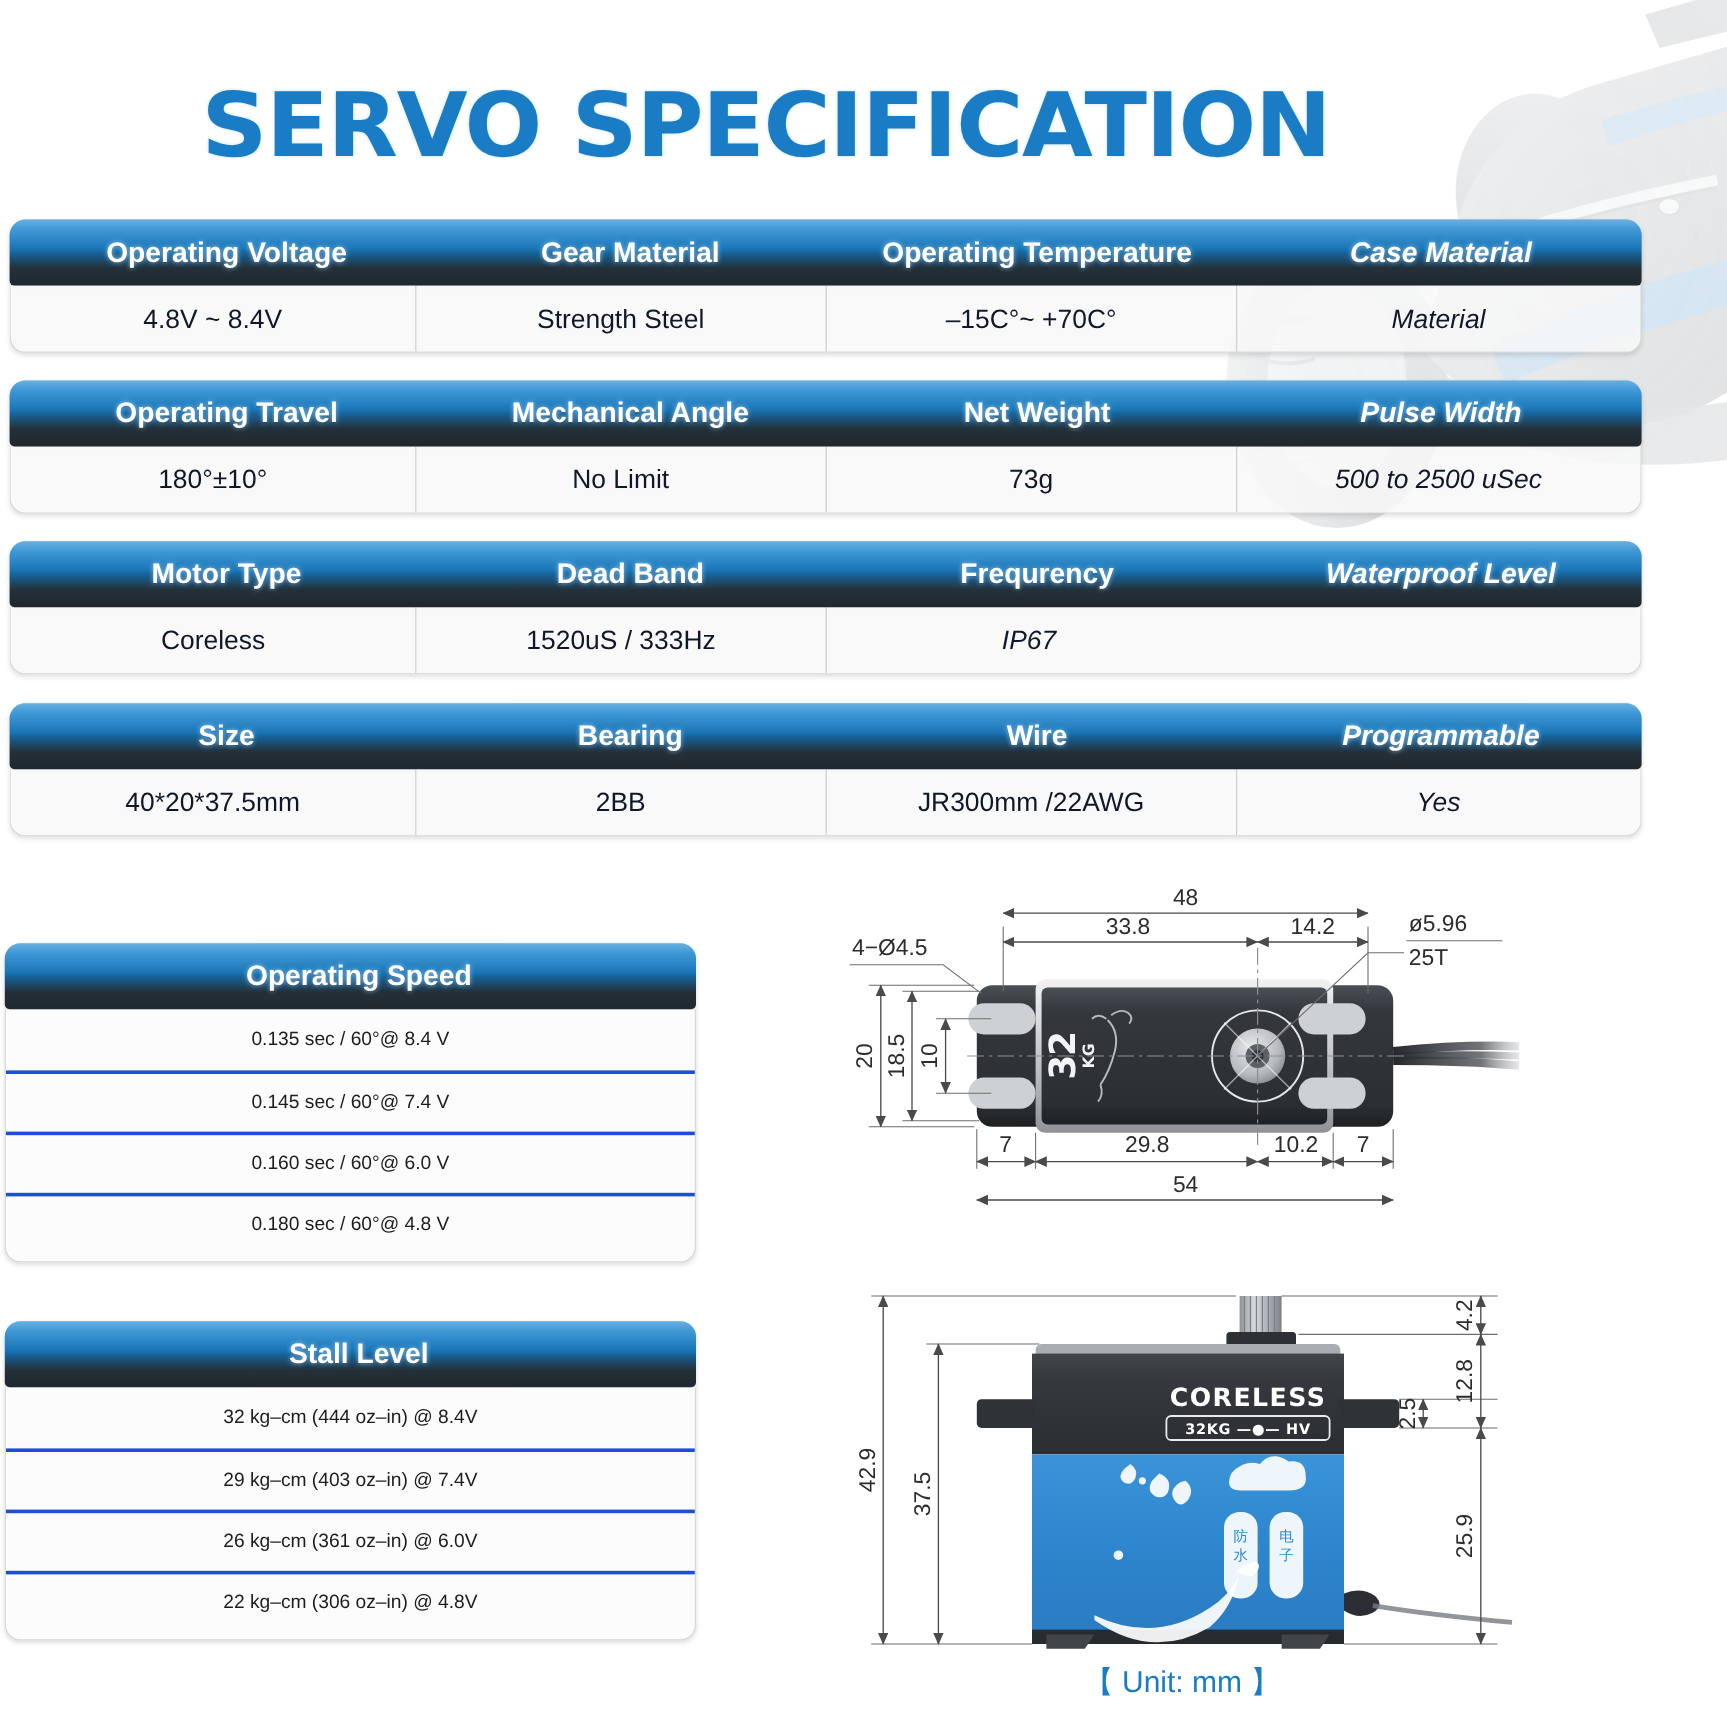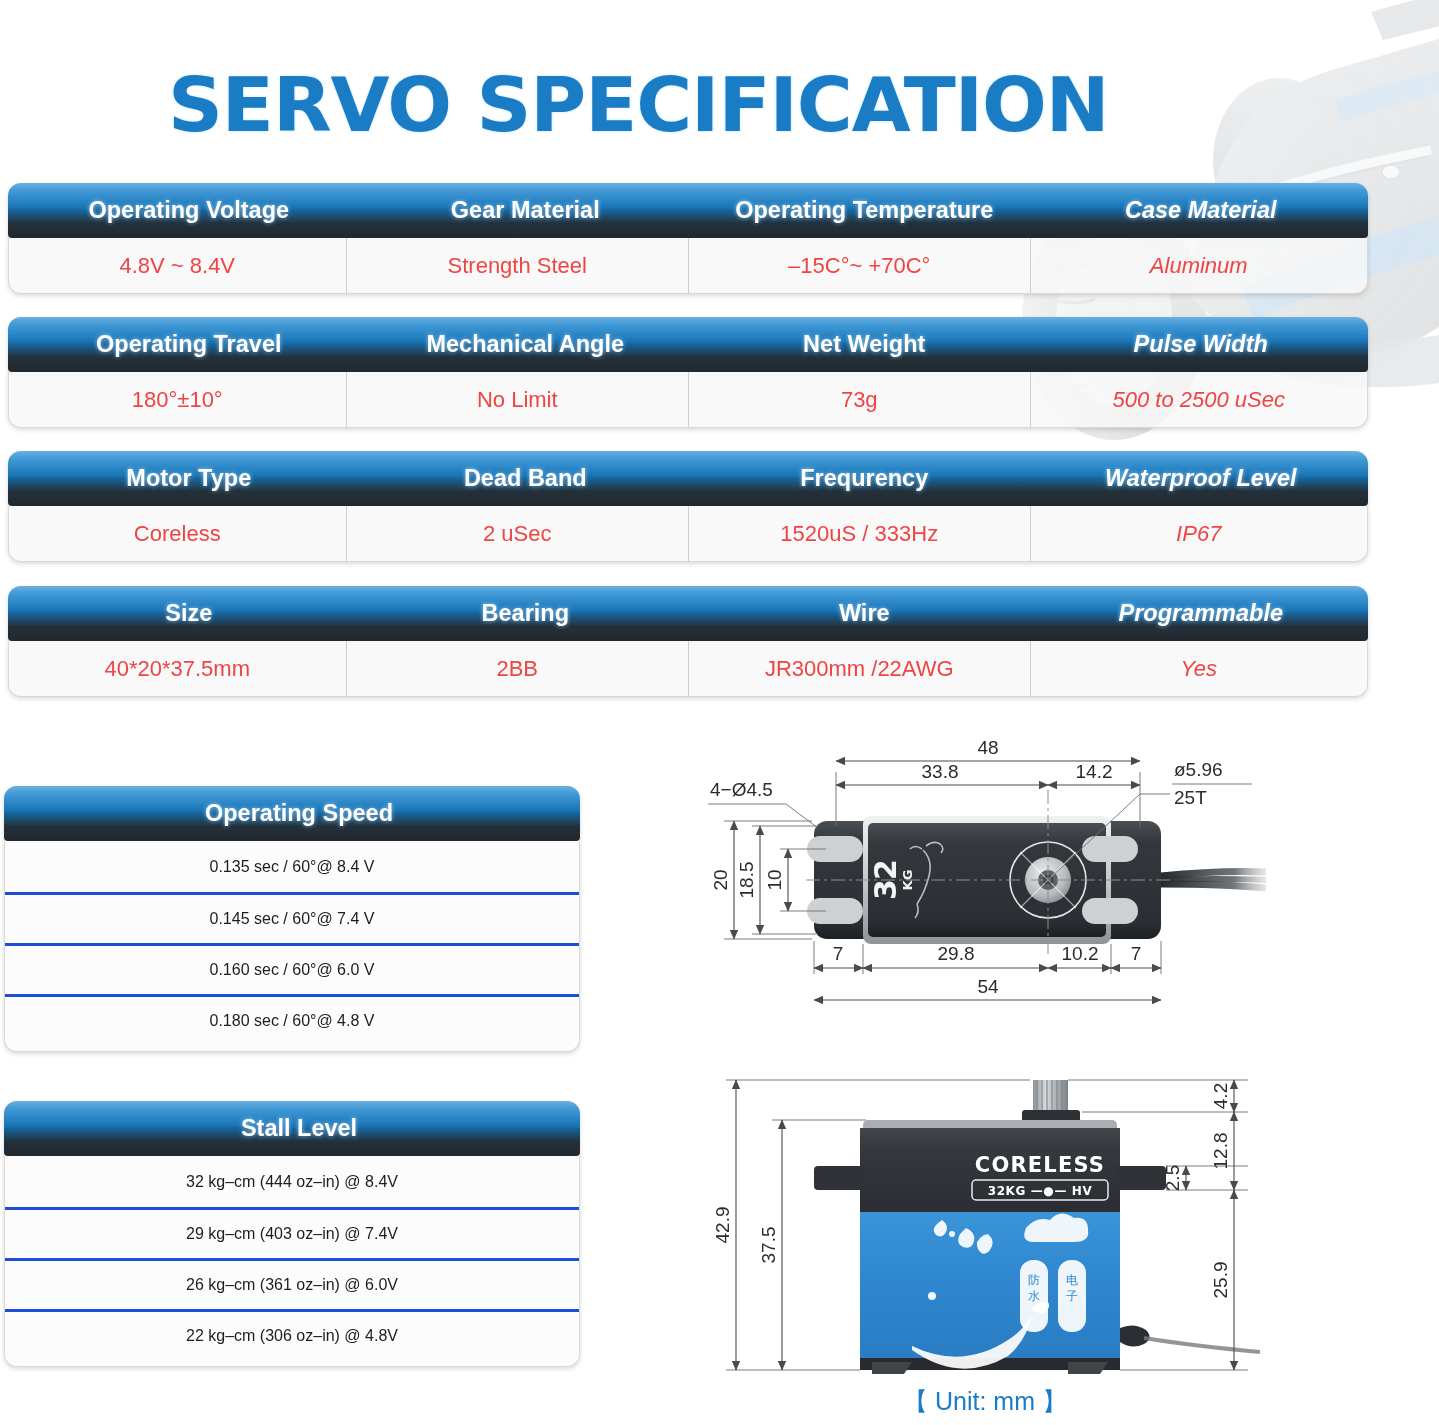--- a/index.html
+++ b/index.html
@@ -90,21 +90,21 @@
     height: 56px;
     background: rgba(255,255,255,0.80);
     border: 1px solid #d8d8d8;
     border-top: none;
     border-radius: 0 0 13px 13px;
     display: flex;
     align-items: center;
   }
 
   .card-body .cell {
-    color: #ef4444;
+    color: #0f172a;
     font-size: 22px;
     text-align: center;
     height: 100%;
     display: flex;
     align-items: center;
     justify-content: center;
   }
   .card-body .cell + .cell { border-left: 1px solid #cfcfcf; }
 
   
@@ -236,21 +236,21 @@
   <div class="card-head">
     <div class="cell c1">Operating Voltage</div>
     <div class="cell c2">Gear Material</div>
     <div class="cell c3">Operating Temperature</div>
     <div class="cell c4">Case Material</div>
   </div>
   <div class="card-body">
     <div class="cell c1">4.8V ~ 8.4V</div>
     <div class="cell c2">Strength Steel</div>
     <div class="cell c3">–15C°~ +70C°</div>
-    <div class="cell c4">Aluminum</div>
+    <div class="cell c4">Material</div>
   </div>
 </div>
 
 <div class="spec-card" style="top:317px">
   <div class="card-head">
     <div class="cell c1">Operating Travel</div>
     <div class="cell c2">Mechanical Angle</div>
     <div class="cell c3">Net Weight</div>
     <div class="cell c4">Pulse Width</div>
   </div>
@@ -264,21 +264,20 @@
 
 <div class="spec-card" style="top:451px">
   <div class="card-head">
     <div class="cell c1">Motor Type</div>
     <div class="cell c2">Dead Band</div>
     <div class="cell c3">Frequrency</div>
     <div class="cell c4">Waterproof Level</div>
   </div>
   <div class="card-body">
     <div class="cell c1">Coreless</div>
-    <div class="cell c2">2 uSec</div>
     <div class="cell c3">1520uS / 333Hz</div>
     <div class="cell c4">IP67</div>
   </div>
 </div>
 
 <div class="spec-card" style="top:586px">
   <div class="card-head">
     <div class="cell c1">Size</div>
     <div class="cell c2">Bearing</div>
     <div class="cell c3">Wire</div>

